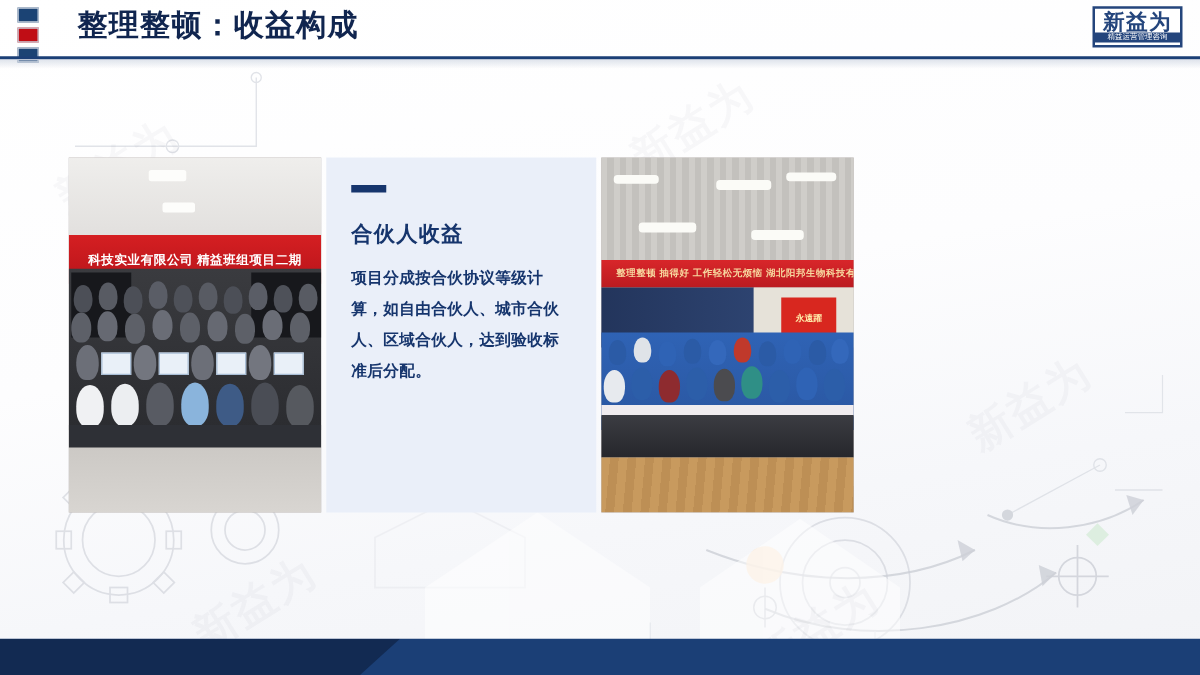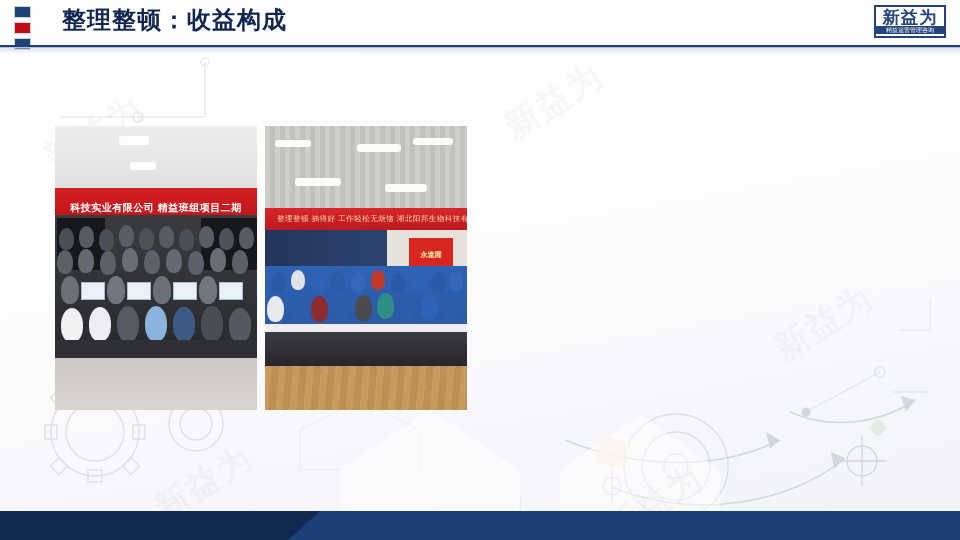--- a/index.html
+++ b/index.html
@@ -133,35 +133,35 @@
   }
 
   
   .p1-ceil { position:absolute; left:0; top:0; width:100%; height:62px;
              background:linear-gradient(180deg,#efeeec,#e2e0de); }
   .p1-lamp { position:absolute; background:#fdfdfb; border-radius:2px; }
   .p1-banner { position:absolute; left:0; top:62px; width:100%; height:39px;
                background:linear-gradient(180deg,#d51f22,#b8141a);
                color:#fff; font-size:10px; font-weight:bold;
                display:flex; align-items:center; justify-content:center;
-               letter-spacing:.5px; white-space:nowrap; overflow:hidden; }
+               letter-spacing:.5px; white-space:nowrap; overflow:hidden;font-family:Liberation Serif, serif; }
   .p1-wall { position:absolute; left:0; top:89px; width:100%; height:129px;
              background:linear-gradient(180deg,#3a3b3f,#2b2c30); }
   .p1-screen { position:absolute; background:#17181c; }
   .p1-floor { position:absolute; left:0; top:218px; width:100%; height:66px;
               background:linear-gradient(180deg,#c9c6c2,#d8d5d1); }
   .pp { position:absolute; border-radius:50% 50% 42% 42%; }
   .cert { position:absolute; background:#e9f0f8; border:1px solid #a9bed6; }
 
   .p2-ceil { position:absolute; left:0; top:0; width:100%; height:82px;
              background:repeating-linear-gradient(90deg,#cfcdc9 0 5px,#c3c1bd 5px 10px); }
   .p2-lamp { position:absolute; background:#fbfbf7; border-radius:3px; }
   .p2-banner { position:absolute; left:0; top:82px; width:100%; height:22px;
                background:linear-gradient(180deg,#d8262a,#bb1b20);
-               color:#f7d9a0; font-size:7.5px; font-weight:normal;
+               color:#f7d9a0; font-size:7.5px; font-weight:bold;
                display:flex; align-items:center; letter-spacing:.5px;
                padding-left:12px; white-space:nowrap; overflow:hidden; }
   .p2-curtain { position:absolute; left:0; top:104px; width:122px; height:48px;
                 background:linear-gradient(90deg,#23355c,#2d4370); }
   .p2-wallr { position:absolute; left:122px; top:104px; width:80px; height:48px;
               background:#e6e2d9; }
   .p2-crowd { position:absolute; left:0; top:140px; width:100%; height:78px;
               background:linear-gradient(180deg,#2f63b5,#2a56a0); }
   .p2-table { position:absolute; left:0; top:206px; width:100%; height:34px;
               background:linear-gradient(180deg,#3b3c42,#26272c); }
@@ -326,20 +326,25 @@
         <div class="pp" style="left:34px;top:3px;width:22px;height:34px;background:#eceef1;"></div>
         <div class="pp" style="left:62px;top:2px;width:22px;height:35px;background:#585b63;"></div>
         <div class="pp" style="left:90px;top:2px;width:22px;height:35px;background:#8ab4dc;"></div>
         <div class="pp" style="left:118px;top:3px;width:22px;height:34px;background:#3e5b86;"></div>
         <div class="pp" style="left:146px;top:2px;width:22px;height:35px;background:#4a4d55;"></div>
         <div class="pp" style="left:174px;top:4px;width:22px;height:34px;background:#56595f;"></div>
       </div>
       <div style="position:absolute;left:0;top:214px;width:100%;height:18px;background:#2e3036;"></div>
     </div>
 
+    <div class="card">
+      <div class="bar"></div>
+      <div class="card-title">合伙人收益</div>
+      <div class="card-body">项目分成按合伙协议等级计算，如自由合伙人、城市合伙人、区域合伙人，达到验收标准后分配。</div>
+    </div>
 
     <div class="spacer"></div>
 
     <div class="photo">
       <div class="p2-ceil"></div>
       <div class="p2-lamp" style="left:10px;top:14px;width:36px;height:7px;"></div>
       <div class="p2-lamp" style="left:92px;top:18px;width:44px;height:8px;"></div>
       <div class="p2-lamp" style="left:148px;top:12px;width:40px;height:7px;"></div>
       <div class="p2-lamp" style="left:30px;top:52px;width:46px;height:8px;"></div>
       <div class="p2-lamp" style="left:120px;top:58px;width:42px;height:8px;"></div>

